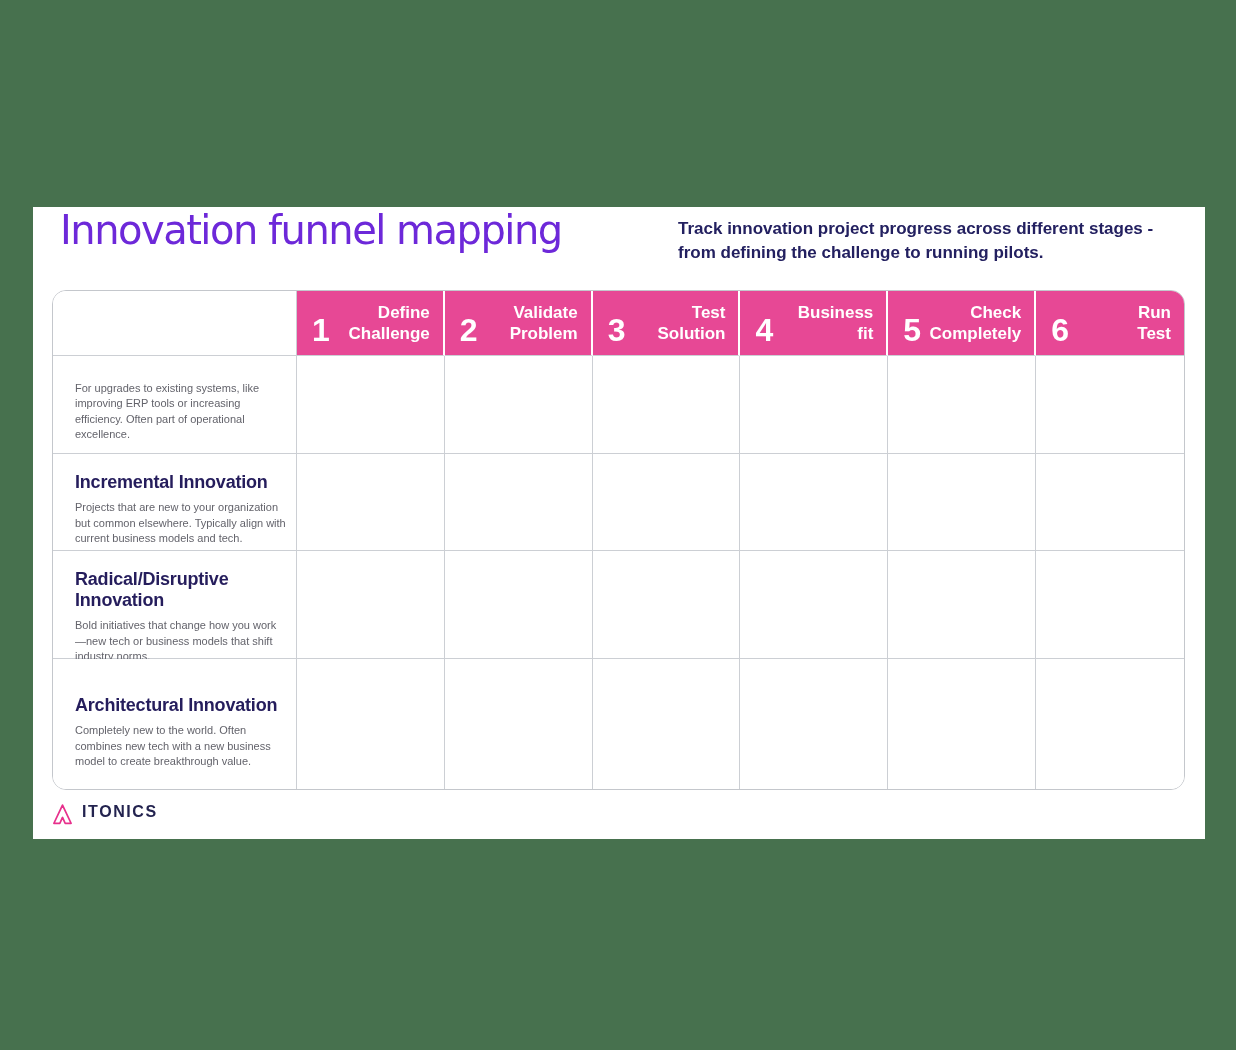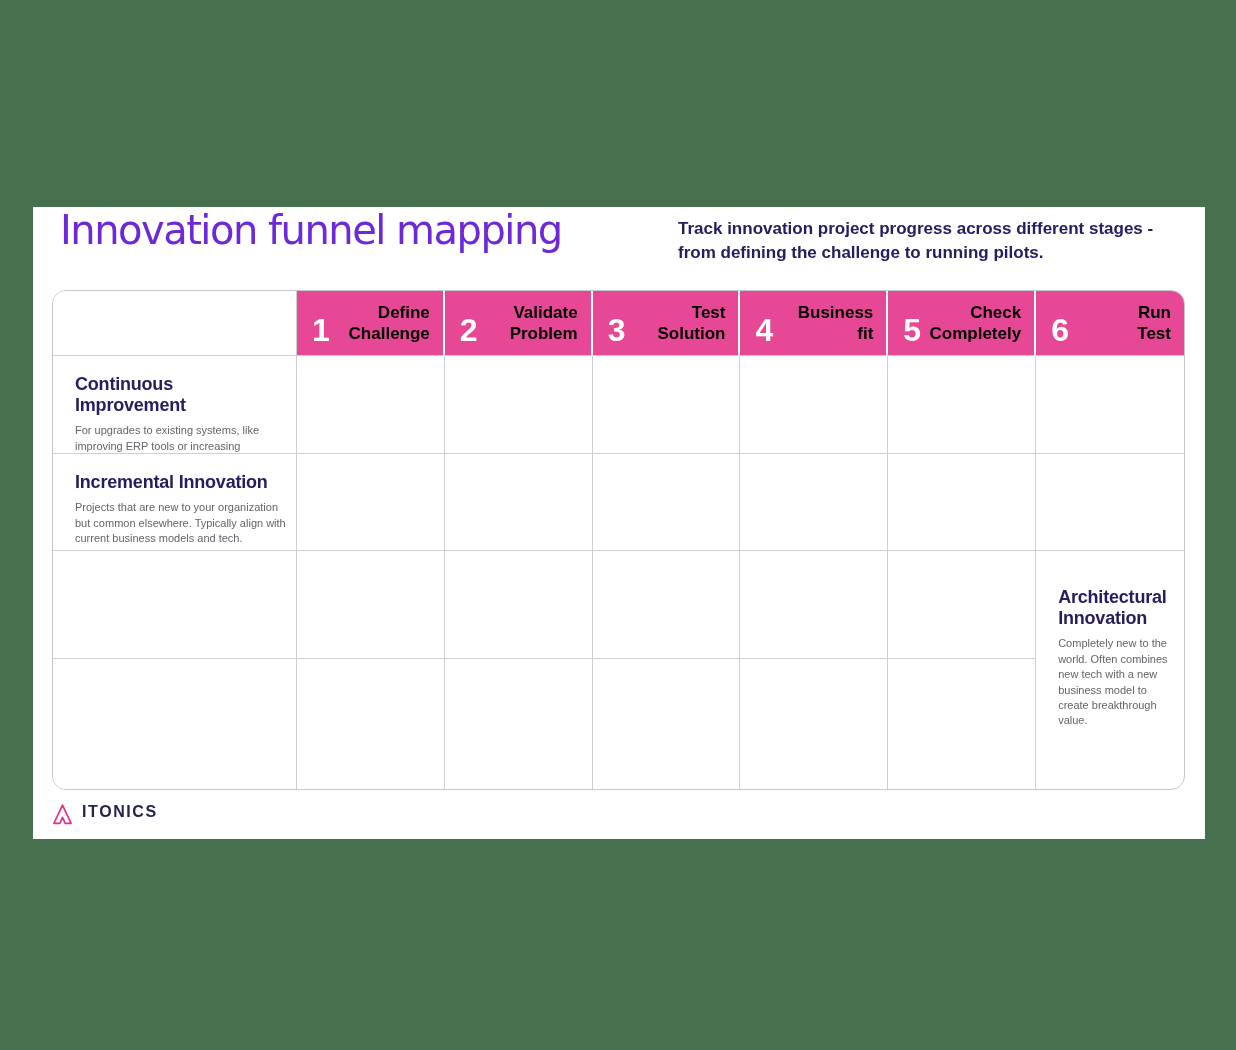--- a/index.html
+++ b/index.html
@@ -46,21 +46,21 @@
     background:#E74895;
     border-right:2px solid #FFFFFF;
     border-bottom:1px solid #CCCFD4;
     display:flex; justify-content:space-between; align-items:flex-end;
     padding:8px 13px 9px 15px;
   }
   .stage .num {
     font-size:32px; font-weight:700; color:#FFFFFF; line-height:1;
   }
   .stage .lbl {
-    text-align:right; color:#000000; font-weight:700;
+    text-align:right; color:#ffffff; font-weight:700;
     font-size:17px; line-height:1.2; padding-bottom:2px;
   }
   .stage .lbl-line { display:block; }
 
   .cell:nth-child(7n) { border-right:none; }
   .cell:nth-last-child(-n+7) { border-bottom:none; }
 
   .rowlabel { padding:18px 10px 10px 22px; }
   .rowlabel.pad-lg { padding-top:36px; }
   .rtitle {
@@ -130,41 +130,44 @@
       </div>
       <div class="cell stage">
         <span class="num">6</span>
         <span class="lbl">
           <span class="lbl-line">Run</span>
           <span class="lbl-line">Test</span>
         </span>
       </div>
 
       <div class="cell rowlabel">
-        <div class="rtitle">Continuous Improvement</div>
         <div class="rdesc">For upgrades to existing systems, like improving ERP tools or increasing efficiency. Often part of operational excellence.</div>
       </div>
       <div class="cell blank"></div>
       <div class="cell blank"></div>
       <div class="cell blank"></div>
       <div class="cell blank"></div>
       <div class="cell blank"></div>
       <div class="cell blank"></div>
 
       <div class="cell rowlabel">
         <div class="rtitle">Incremental Innovation</div>
         <div class="rdesc">Projects that are new to your organization but common elsewhere. Typically align with current business models and tech.</div>
       </div>
       <div class="cell blank"></div>
       <div class="cell blank"></div>
       <div class="cell blank"></div>
       <div class="cell blank"></div>
       <div class="cell blank"></div>
       <div class="cell blank"></div>
 
+      <div class="cell rowlabel">
+        <div class="rtitle">Radical/Disruptive Innovation</div>
+        <div class="rdesc">Bold initiatives that change how you work—new tech or business models that shift industry norms.</div>
+      </div>
       <div class="cell blank"></div>
       <div class="cell blank"></div>
       <div class="cell blank"></div>
       <div class="cell blank"></div>
       <div class="cell blank"></div>
       <div class="cell blank"></div>
 
       <div class="cell rowlabel pad-lg">
         <div class="rtitle">Architectural Innovation</div>
         <div class="rdesc">Completely new to the world. Often combines new tech with a new business model to create breakthrough value.</div>

